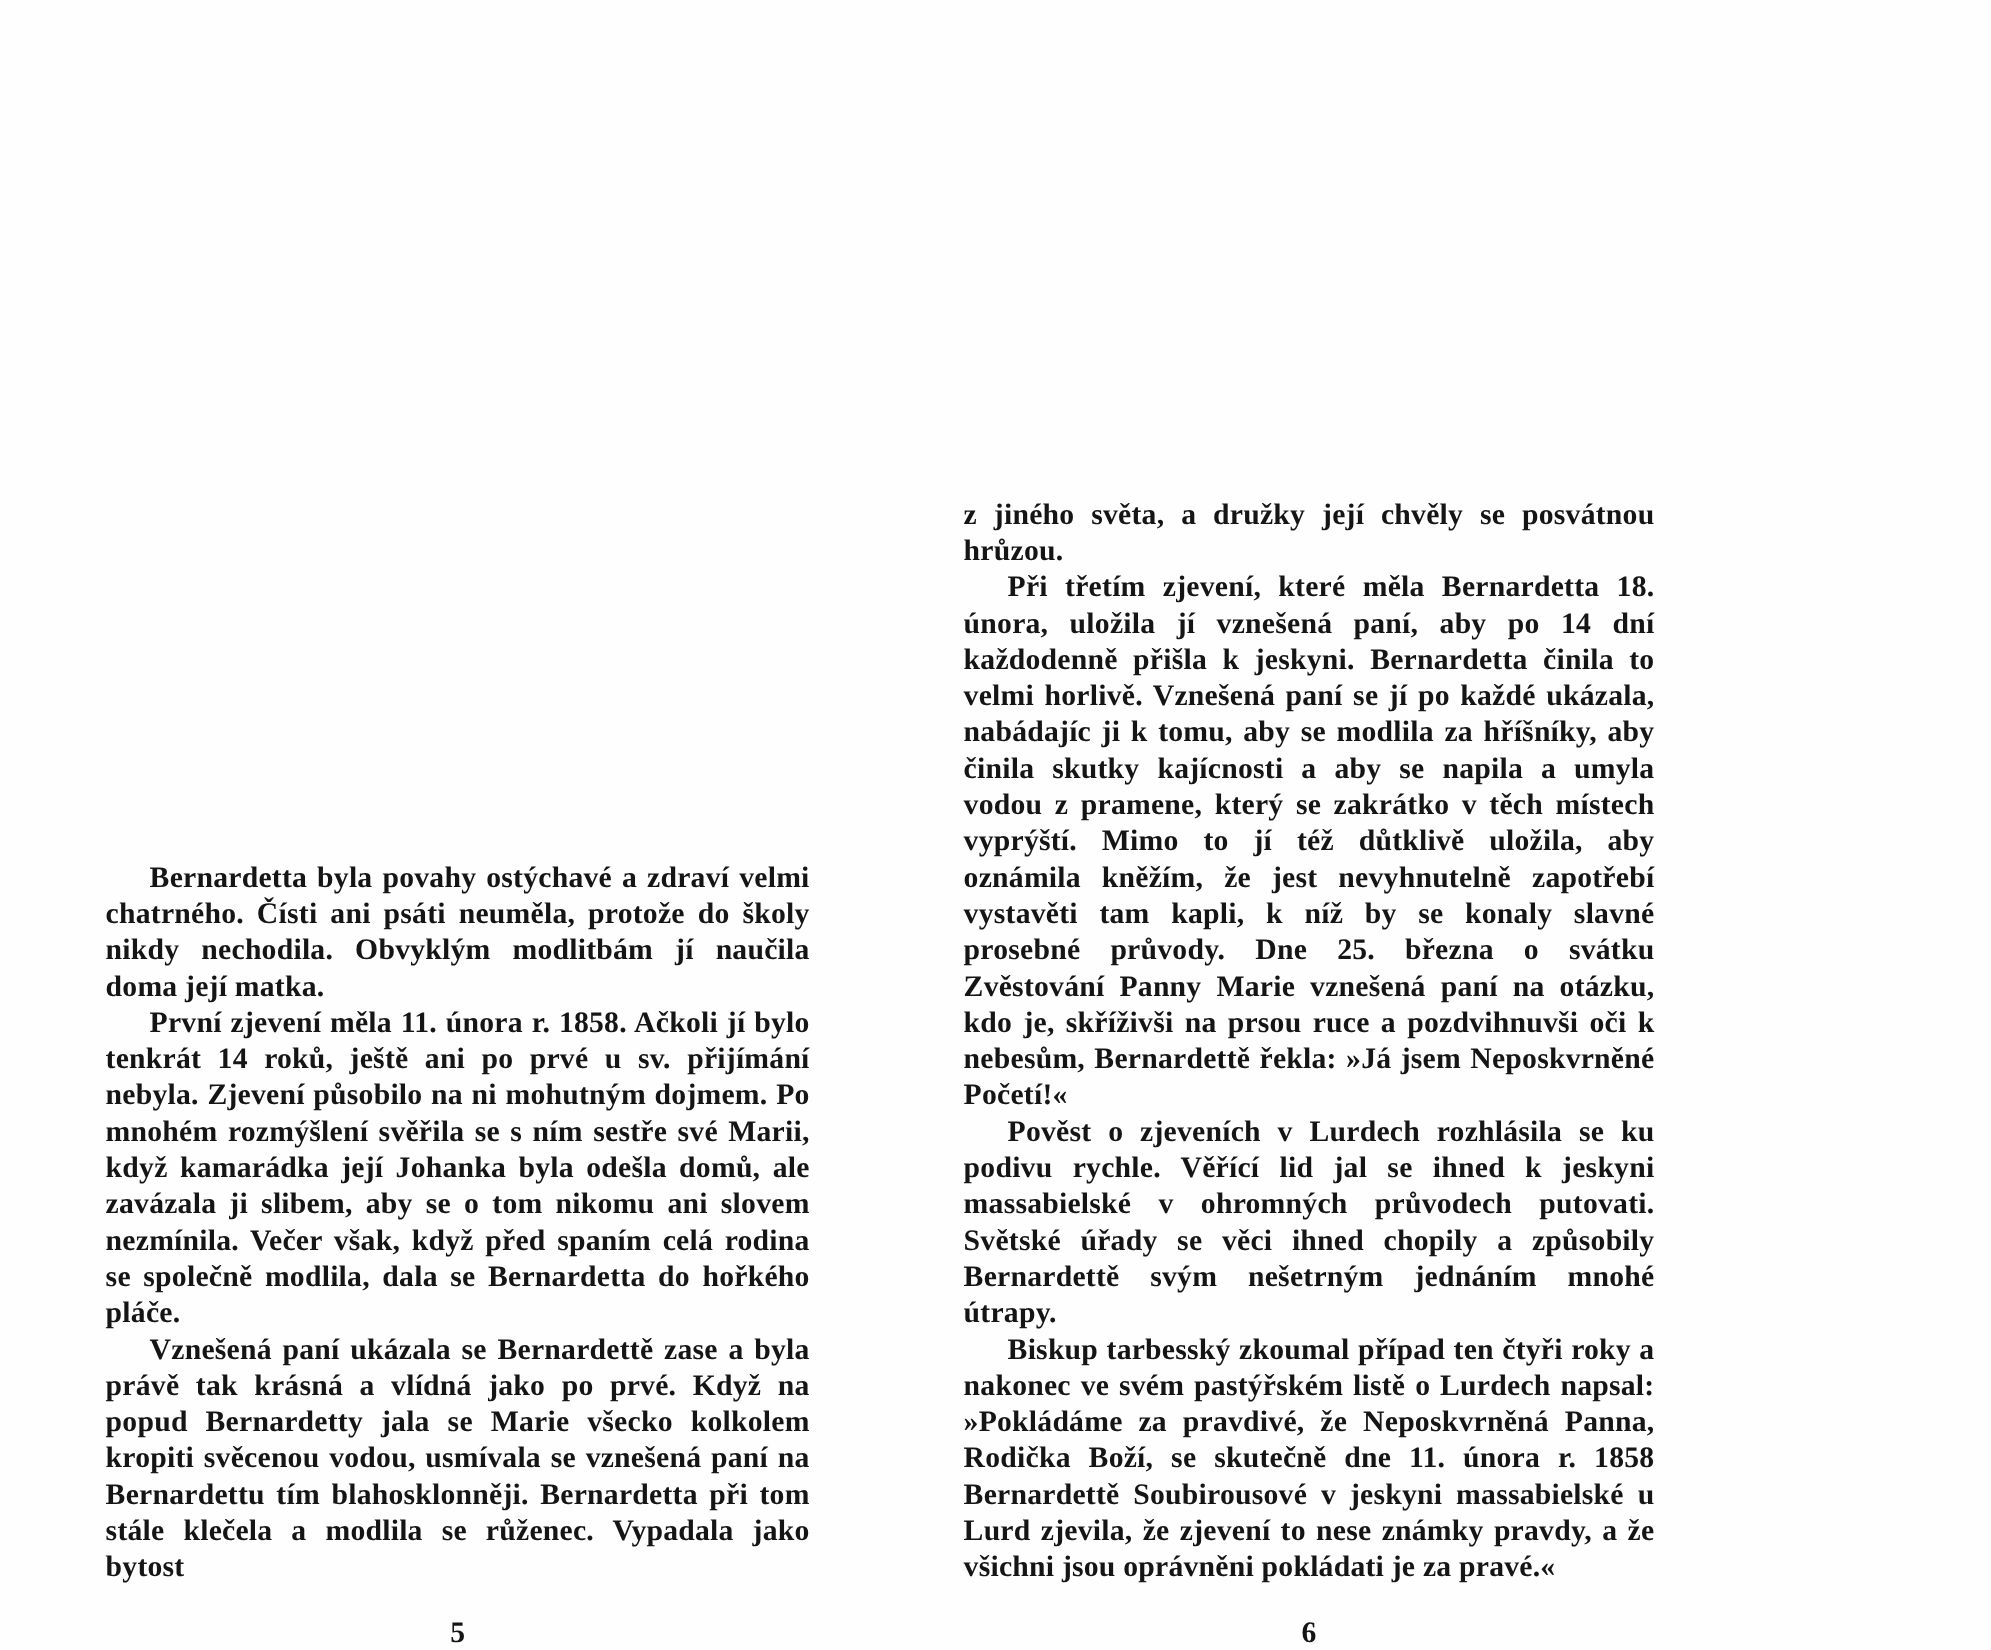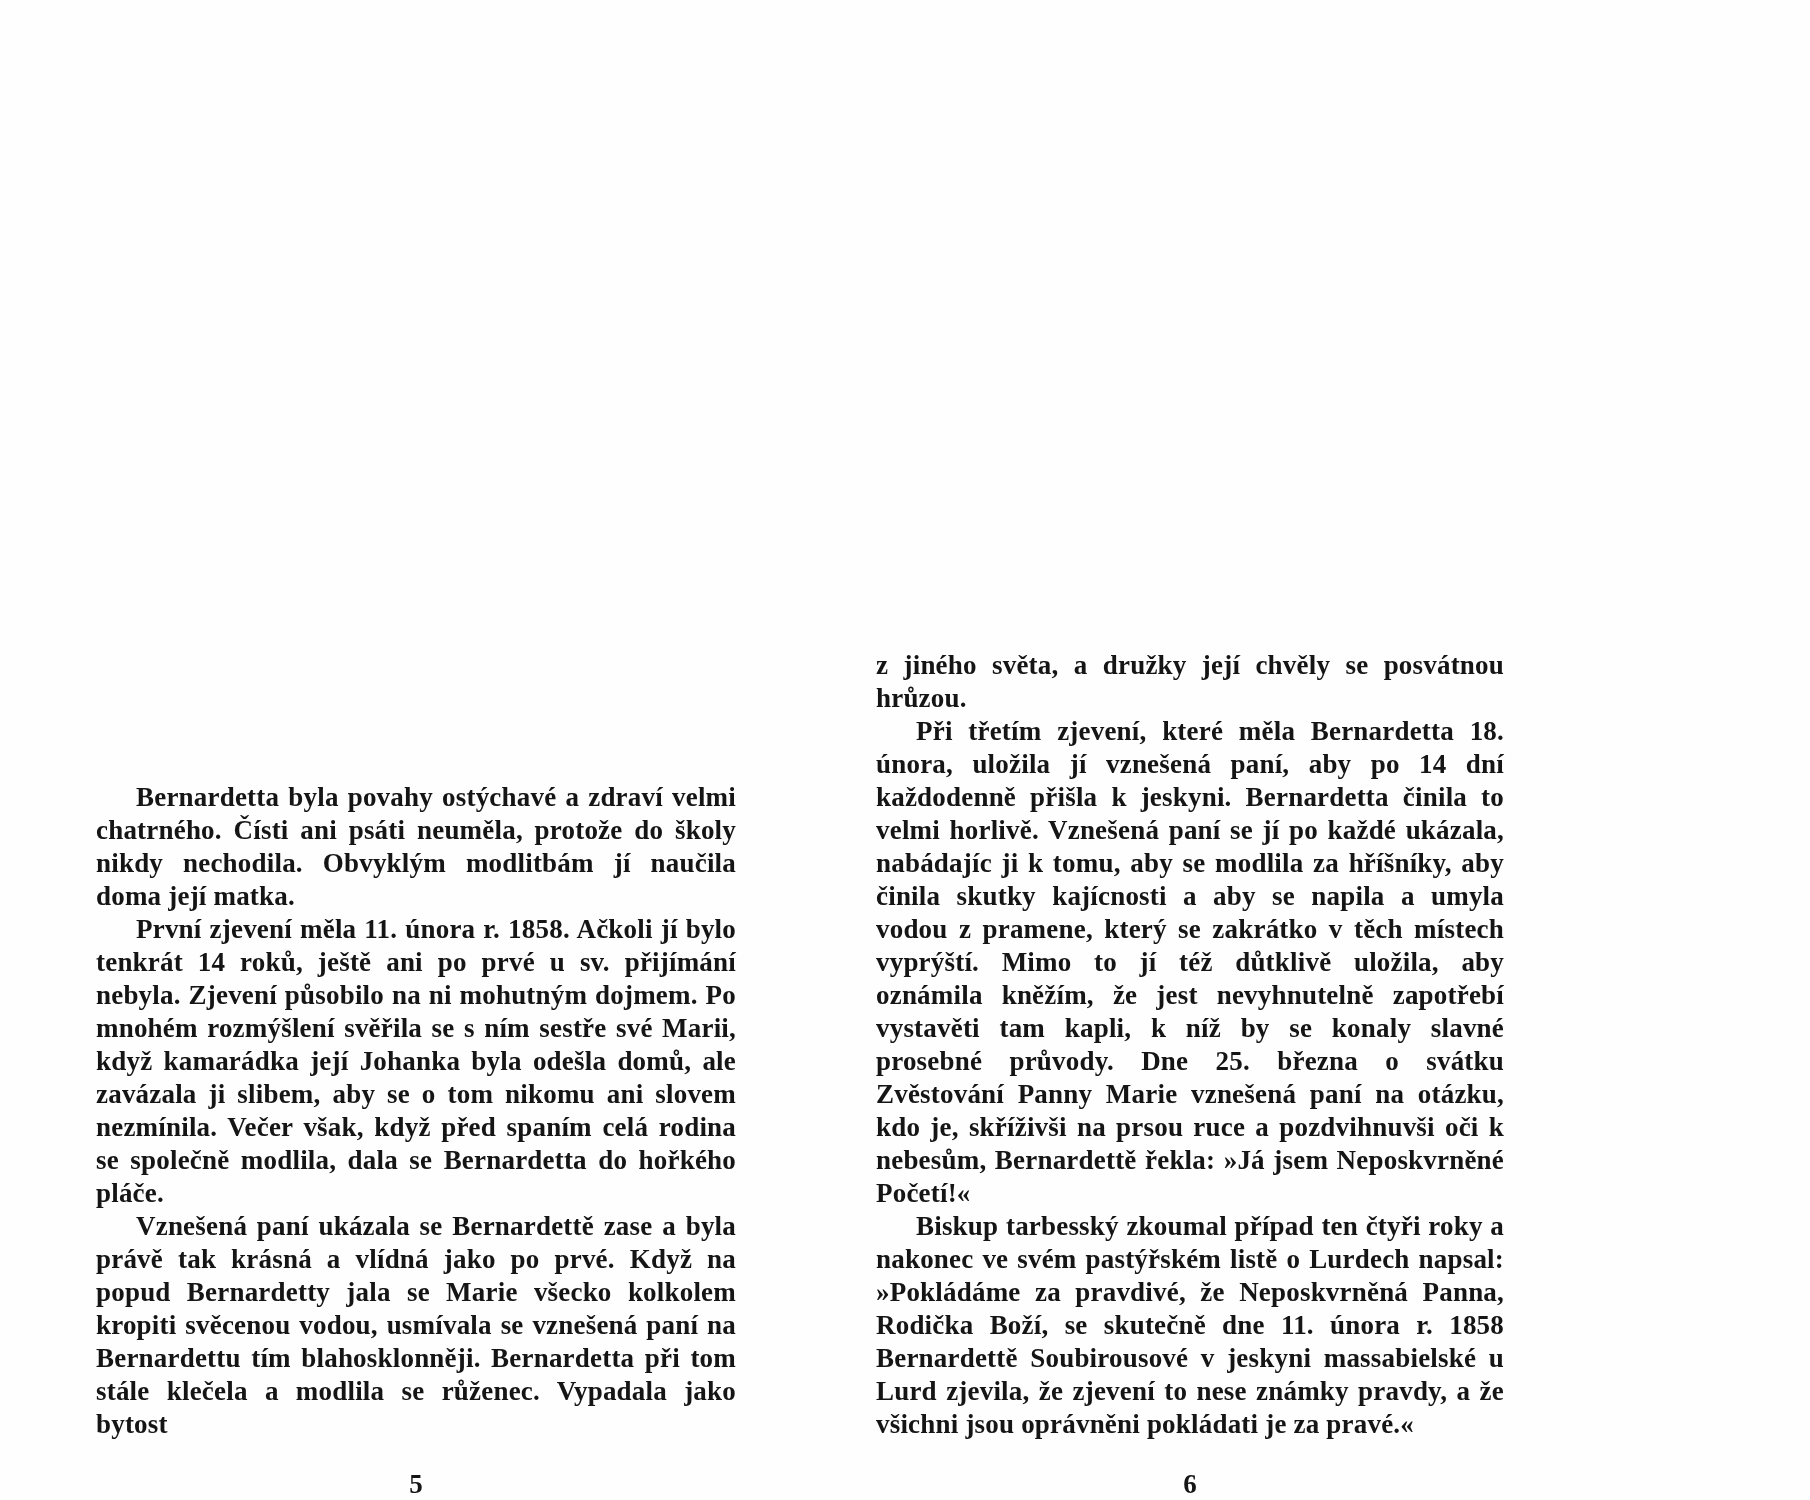--- a/index.html
+++ b/index.html
@@ -66,18 +66,19 @@
         <p class="para indent">První zjevení měla 11. února r. 1858. Ačkoli jí bylo tenkrát 14 roků, ještě ani po prvé u sv. přijímání nebyla. Zjevení působilo na ni mohutným dojmem. Po mnohém rozmýšlení svěřila se s ním sestře své Marii, když kamarádka její Johanka byla odešla domů, ale zavázala ji slibem, aby se o tom nikomu ani slovem nezmínila. Večer však, když před spaním celá rodina se společně modlila, dala se Bernardetta do hořkého pláče.</p>
         <p class="para indent">Vznešená paní ukázala se Bernardettě zase a byla právě tak krásná a vlídná jako po prvé. Když na popud Bernardetty jala se Marie všecko kolkolem kropiti svěcenou vodou, usmívala se vznešená paní na Bernardettu tím blahosklonněji. Bernardetta při tom stále klečela a modlila se růženec. Vypadala jako bytost</p>
       </div>
     <div class="page-number">5</div>
   </div>
 
   <div class="page-col right">
     <div class="text-block">
         <p class="para">z jiného světa, a družky její chvěly se posvátnou hrůzou.</p>
         <p class="para indent">Při třetím zjevení, které měla Bernardetta 18. února, uložila jí vznešená paní, aby po 14 dní každodenně přišla k jeskyni. Bernardetta činila to velmi horlivě. Vznešená paní se jí po každé ukázala, nabádajíc ji k tomu, aby se modlila za hříšníky, aby činila skutky kajícnosti a aby se napila a umyla vodou z pramene, který se zakrátko v těch místech vyprýští. Mimo to jí též důtklivě uložila, aby oznámila kněžím, že jest nevyhnutelně zapotřebí vystavěti tam kapli, k níž by se konaly slavné prosebné průvody. Dne 25. března o svátku Zvěstování Panny Marie vznešená paní na otázku, kdo je, skříživši na prsou ruce a pozdvihnuvši oči k nebesům, Bernardettě řekla: »Já jsem Neposkvrněné Početí!«</p>
+        <p class="para indent">Pověst o zjeveních v Lurdech rozhlásila se ku podivu rychle. Věřící lid jal se ihned k jeskyni massabielské v ohromných průvodech putovati. Světské úřady se věci ihned chopily a způsobily Bernardettě svým nešetrným jednáním mnohé útrapy.</p>
         <p class="para indent">Biskup tarbesský zkoumal případ ten čtyři roky a nakonec ve svém pastýřském listě o Lurdech napsal: »Pokládáme za pravdivé, že Neposkvrněná Panna, Rodička Boží, se skutečně dne 11. února r. 1858 Bernardettě Soubirousové v jeskyni massabielské u Lurd zjevila, že zjevení to nese známky pravdy, a že všichni jsou oprávněni pokládati je za pravé.«</p>
       </div>
     <div class="page-number">6</div>
   </div>
 
 </div>
 
 </body></html>

